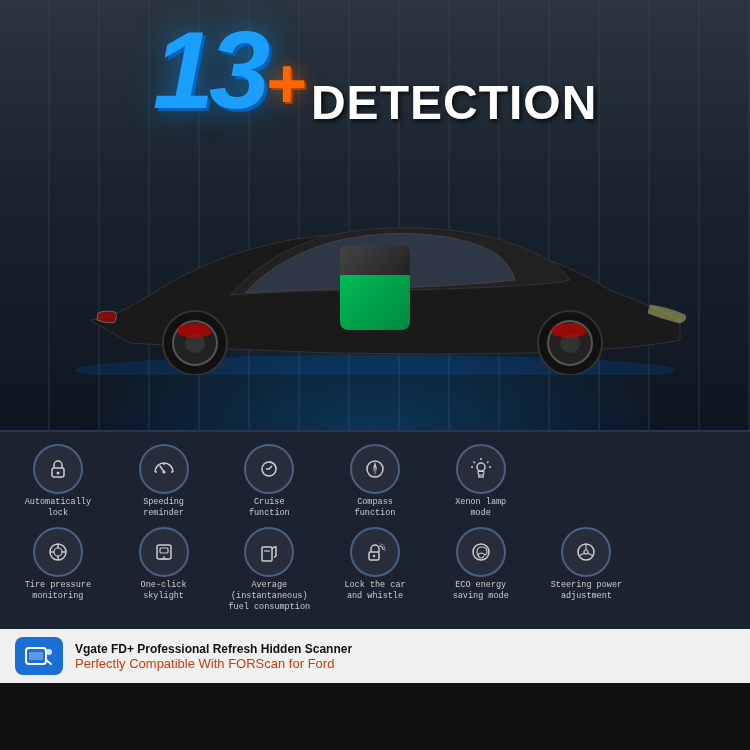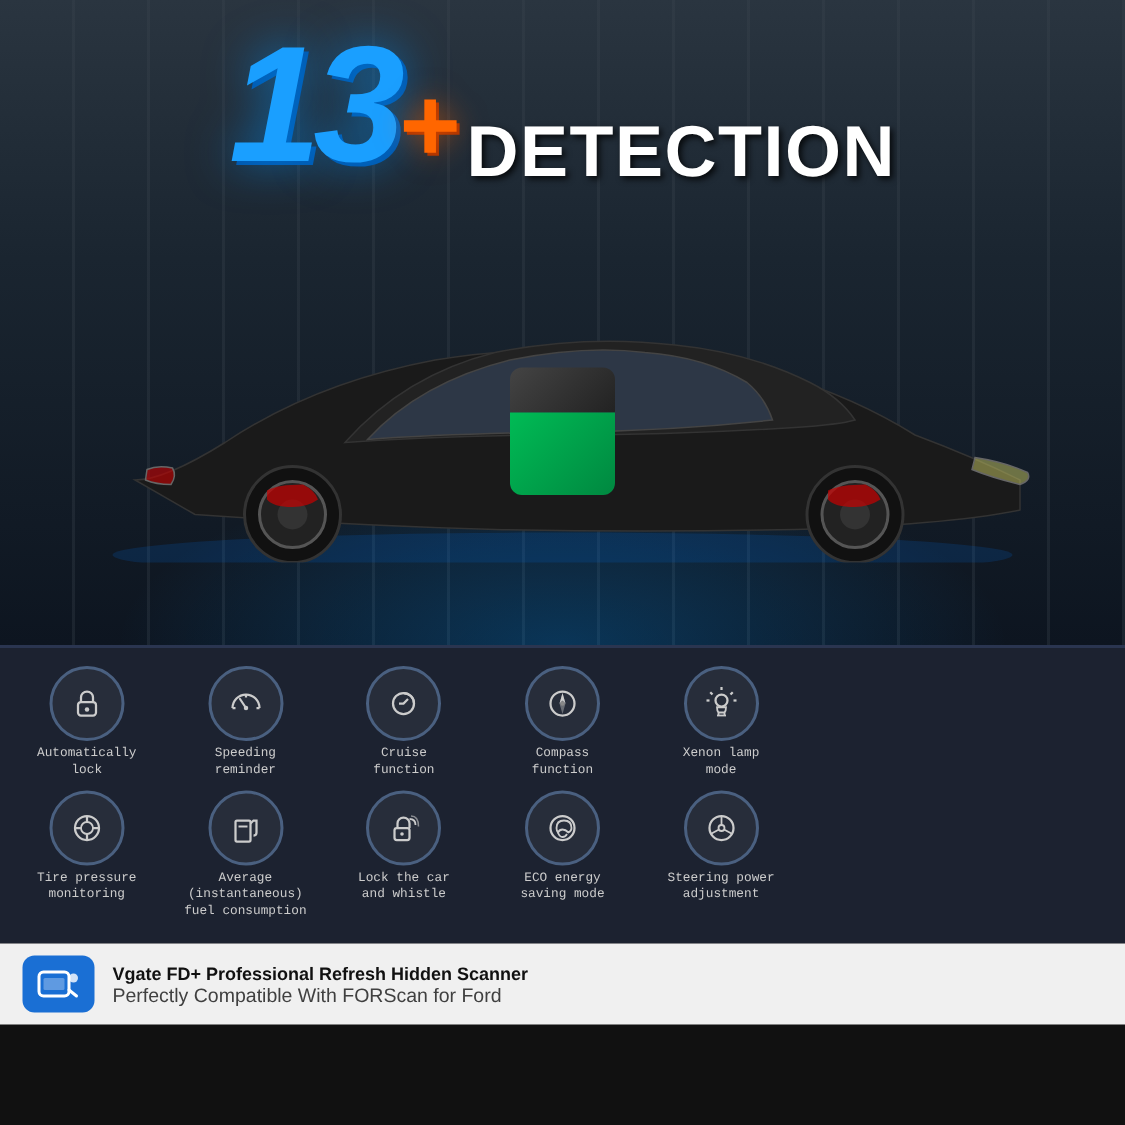--- a/index.html
+++ b/index.html
@@ -193,21 +193,21 @@
     }
 
     .product-name {
       font-size: 12px;
       font-weight: 700;
       color: #111;
     }
 
     .product-sub {
       font-size: 13px;
-      color: #404040;
+      color: #c2410c;
     }
 
     
     .car-svg {
       position: absolute;
       bottom: 55px;
       left: 30px;
       width: 690px;
     }
   </style>
@@ -341,20 +341,31 @@
             <circle cx="13" cy="13" r="4" stroke="#ccc" stroke-width="1.2" fill="none"></circle>
             <line x1="13" y1="5" x2="13" y2="9" stroke="#ccc" stroke-width="1.5"></line>
             <line x1="13" y1="17" x2="13" y2="21" stroke="#ccc" stroke-width="1.5"></line>
             <line x1="5" y1="13" x2="9" y2="13" stroke="#ccc" stroke-width="1.5"></line>
             <line x1="17" y1="13" x2="21" y2="13" stroke="#ccc" stroke-width="1.5"></line>
           </svg>
         </div>
         <div class="feature-label">Tire pressure<br>monitoring</div>
       </div>
 
+      <div class="feature-item">
+        <div class="feature-icon">
+          <svg width="26" height="26" viewBox="0 0 26 26" fill="none" xmlns="http://www.w3.org/2000/svg">
+            <rect x="6" y="6" width="14" height="14" rx="2" stroke="#ccc" stroke-width="1.5" fill="none"></rect>
+            <rect x="9" y="9" width="8" height="5" rx="1" stroke="#ccc" stroke-width="1.2" fill="none"></rect>
+            <line x1="13" y1="17" x2="13" y2="20" stroke="#ccc" stroke-width="1.2"></line>
+            <line x1="10" y1="20" x2="16" y2="20" stroke="#ccc" stroke-width="1.2"></line>
+          </svg>
+        </div>
+        <div class="feature-label">One-click<br>skylight</div>
+      </div>
 
       <div class="feature-item">
         <div class="feature-icon">
           <svg width="26" height="26" viewBox="0 0 26 26" fill="none" xmlns="http://www.w3.org/2000/svg">
             <rect x="6" y="8" width="10" height="14" rx="1" stroke="#ccc" stroke-width="1.5" fill="none"></rect>
             <path d="M16 10 L18 8 L20 8 L20 16 Q20 18 18 18" stroke="#ccc" stroke-width="1.5" fill="none"></path>
             <line x1="8" y1="12" x2="14" y2="12" stroke="#ccc" stroke-width="1.2"></line>
           </svg>
         </div>
         <div class="feature-label">Average (instantaneous)<br>fuel consumption</div>

